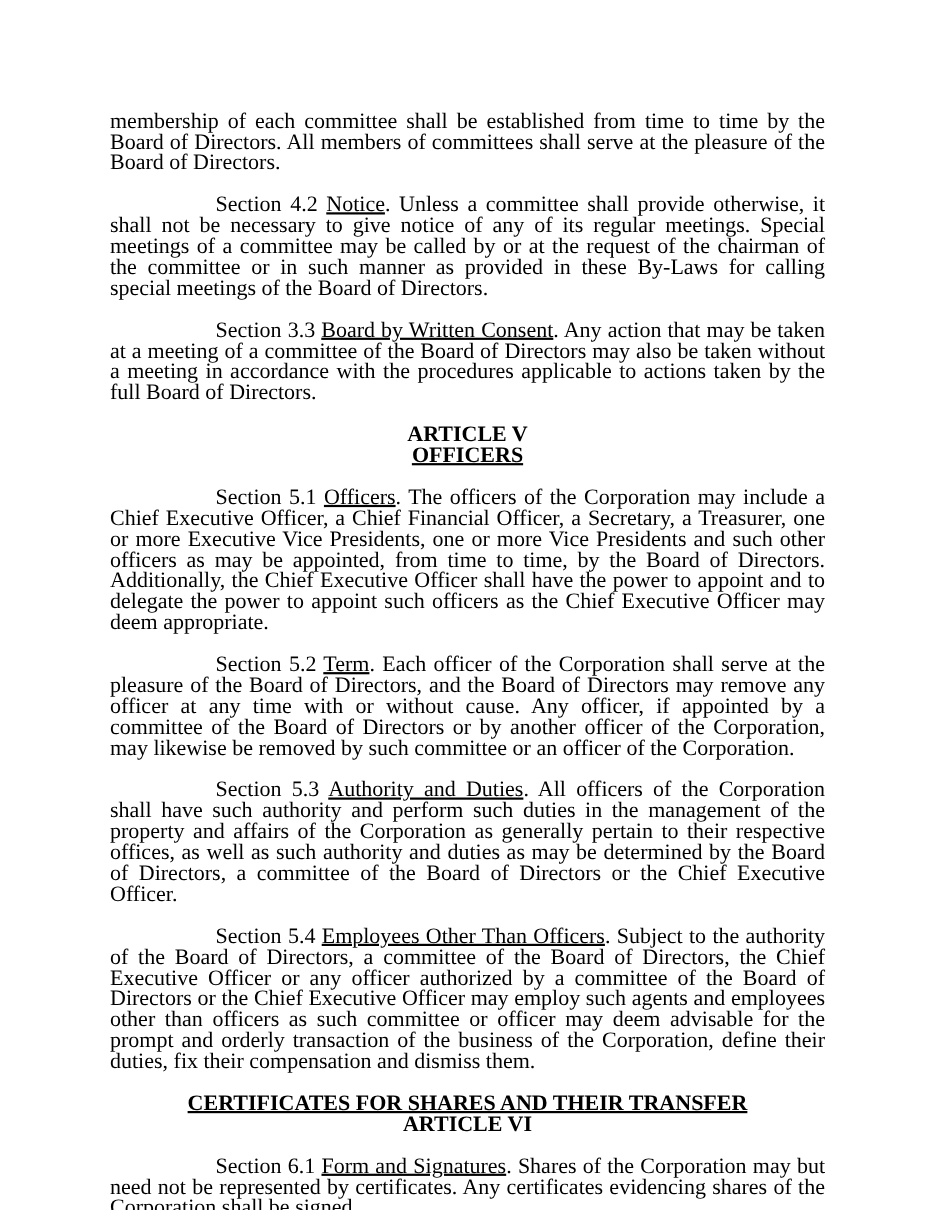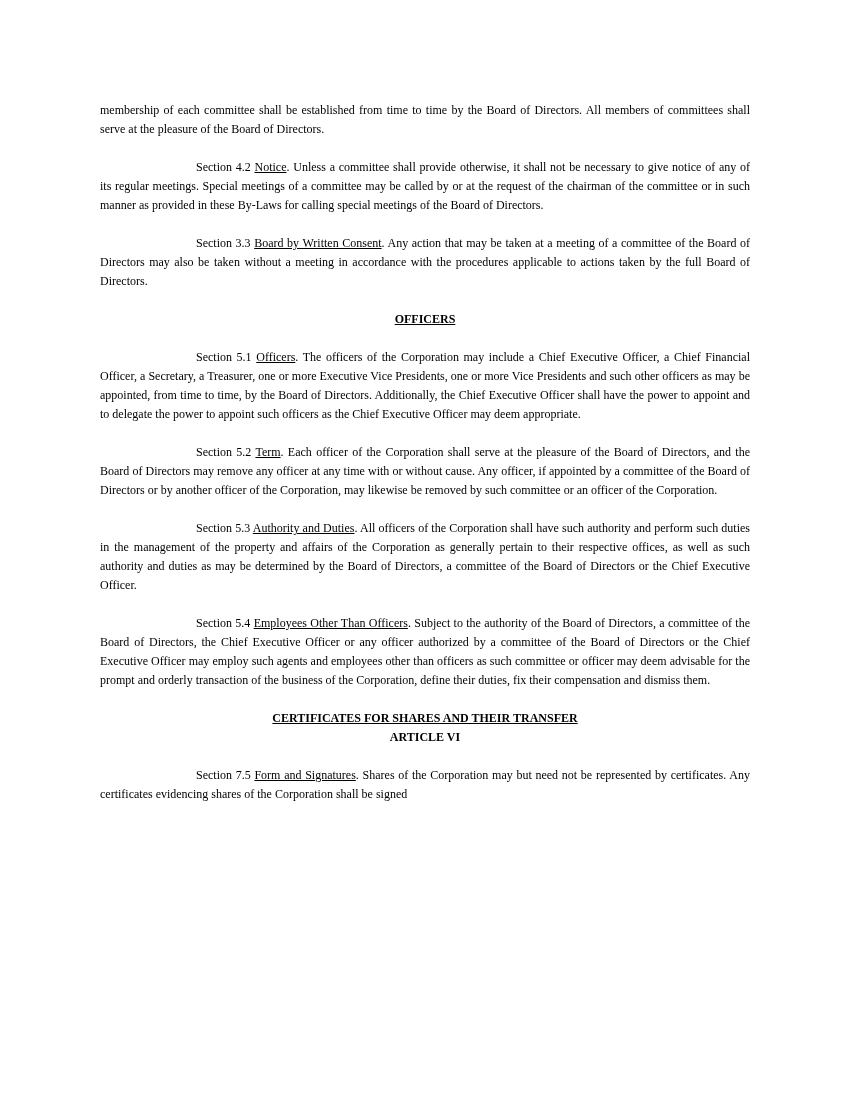--- a/index.html
+++ b/index.html
@@ -10,21 +10,21 @@
   .page {
     position: relative;
     width: 850px;
     height: 1100px;
     margin: 0 auto;
     background: #ffffff;
     box-sizing: border-box;
     padding: 101px 100px 40px 100px;
     overflow: hidden;
     font-family: "Liberation Serif", "DejaVu Serif", serif;
-    font-size: 12px;
+    font-size: 20px;
     line-height: 19px;
     color: #000000;
   }
   .para {
     margin: 0 0 19px 0;
     text-align: justify;
   }
   .para.indent {
     text-indent: 96px;
   }
@@ -39,25 +39,26 @@
 </style>
 </head>
 <body>
 
 <div class="page">
   <div>
       <p class="para"><span>membership of each committee shall be established from time to time by the Board of Directors.  All members of committees shall serve at the pleasure of the Board of Directors.</span></p>
       <p class="para indent"><span>Section 4.2  </span><span class="underline">Notice</span><span>.  Unless a committee shall provide otherwise, it shall not be necessary to give notice of any of its regular meetings.  Special meetings of a committee may be called by or at the request of the chairman of the committee or in such manner as provided in these By-Laws for calling special meetings of the Board of Directors.</span></p>
       <p class="para indent"><span>Section 3.3  </span><span class="underline">Board by Written Consent</span><span>.  Any action that may be taken at a meeting of a committee of the Board of Directors may also be taken without a meeting in accordance with the procedures applicable to actions taken by the full Board of Directors.</span></p>
       <div class="heading">
+        <div><span>ARTICLE V</span></div>
         <div><span class="underline">OFFICERS</span></div>
       </div>
       <p class="para indent"><span>Section 5.1   </span><span class="underline">Officers</span><span>.  The officers of the Corporation may include a Chief Executive Officer, a Chief Financial Officer, a Secretary, a Treasurer, one or more Executive Vice Presidents, one or more Vice Presidents and such other officers as may be appointed, from time to time, by the Board of Directors.  Additionally, the Chief Executive Officer shall have the power to appoint and to delegate the power to appoint such officers as the Chief Executive Officer may deem appropriate.</span></p>
       <p class="para indent"><span>Section 5.2  </span><span class="underline">Term</span><span>.  Each officer of the Corporation shall serve at the pleasure of the Board of Directors, and the Board of Directors may remove any officer at any time with or without cause.  Any officer, if appointed by a committee of the Board of Directors or by another officer of the Corporation, may likewise be removed by such committee or an officer of the Corporation.</span></p>
       <p class="para indent"><span>Section 5.3  </span><span class="underline">Authority and Duties</span><span>.  All officers of the Corporation shall have such authority and perform such duties in the management of the property and affairs of the Corporation as generally pertain to their respective offices, as well as such authority and duties as may be determined by the Board of Directors, a committee of the Board of Directors or the Chief Executive Officer.</span></p>
       <p class="para indent"><span>Section 5.4  </span><span class="underline">Employees Other Than Officers</span><span>.  Subject to the authority of the Board of Directors, a committee of the Board of Directors, the Chief Executive Officer or any officer authorized by a committee of the Board of Directors or the Chief Executive Officer may employ such agents and employees other than officers as such committee or officer may deem advisable for the prompt and orderly transaction of the business of the Corporation, define their duties, fix their compensation and dismiss them.</span></p>
       <div class="heading">
         <div><span class="underline">CERTIFICATES FOR SHARES AND THEIR TRANSFER</span></div>
         <div><span>ARTICLE VI</span></div>
       </div>
-      <p class="para indent"><span>Section 7.5  </span><span class="underline">Form and Signatures</span><span>.  Shares of the Corporation may but need not be represented by certificates.  Any certificates evidencing shares of the Corporation shall be signed</span></p>
+      <p class="para indent"><span>Section 6.1  </span><span class="underline">Form and Signatures</span><span>.  Shares of the Corporation may but need not be represented by certificates.  Any certificates evidencing shares of the Corporation shall be signed</span></p>
     </div>
 </div>
 
 </body></html>

